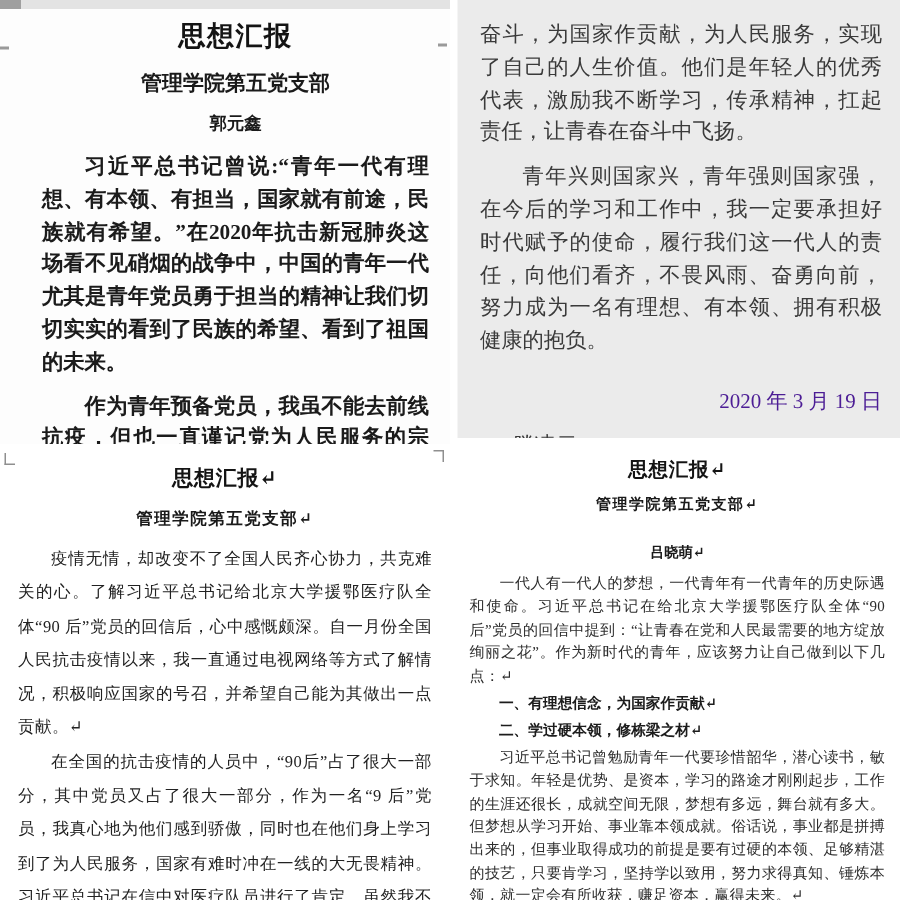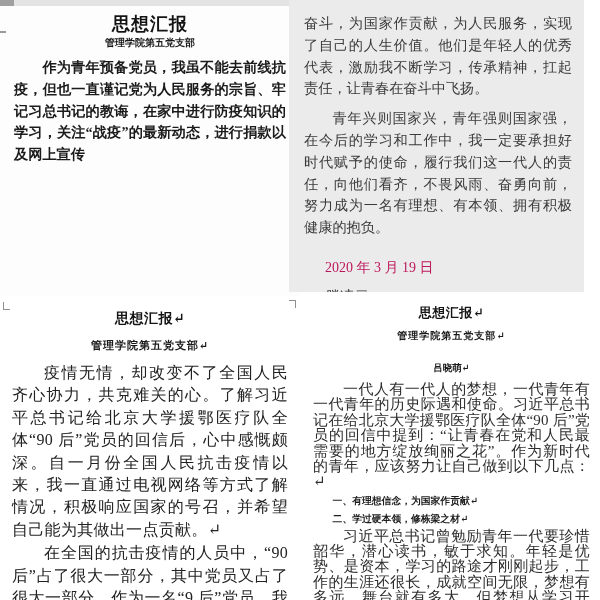--- a/index.html
+++ b/index.html
@@ -4,77 +4,79 @@
 <style>
   html,body{margin:0;padding:0;}
   body{
     width:600px;height:600px;position:relative;overflow:hidden;
     background:#ffffff;
     font-family:"Liberation Serif","DejaVu Serif",serif;
   }
   .quad{position:absolute;overflow:hidden;box-sizing:border-box;}
 
   
-  #quad-tl{left:0;top:0;width:300px;height:296px;background:#fdfdfd;padding:8px 14px 0 14px;}
+  #quad-tl{left:0;top:0;width:300px;height:296px;background:#fdfdfd;padding:8px 14px 0 28px;}
   #quad-tl .top-strip{position:absolute;left:0;top:0;width:300px;height:6px;background:#cdcdcd;opacity:.55;}
   #quad-tl .top-corner{position:absolute;left:0;top:0;width:14px;height:6px;background:#8d8d8d;opacity:.8;}
   .side-tick{position:absolute;background:#9a9a9a;}
   .doc-title{text-align:center;font-weight:bold;color:#141414;}
   .doc-sub,.doc-author{text-align:center;font-weight:bold;color:#1a1a1a;}
   #quad-tl .doc-title{font-size:18px;margin-top:4px;letter-spacing:1px;}
-  #quad-tl .doc-sub{font-size:10px;}
+  #quad-tl .doc-sub{font-size:14px;margin-top:11px;}
   #quad-tl .doc-author{font-size:11.5px;margin-top:10px;}
   #quad-tl p{font-size:14.2px;line-height:21.8px;text-align:justify;text-indent:2em;
              color:#1b1b1b;font-weight:600;margin:0;}
   #quad-tl p.first{margin-top:11px;}
   #quad-tl p.second{margin-top:7px;}
 
   
-  #quad-tr{left:289px;top:0;width:295px;height:292px;background:#ebebeb;padding:13px 12px 0 15px;font-family:Liberation Serif, serif;}
+  #quad-tr{left:305px;top:0;width:295px;height:292px;background:#ebebeb;padding:13px 12px 0 15px;font-family:Liberation Serif, serif;}
   #quad-tr p{font-size:14.2px;line-height:21.8px;text-align:justify;
              color:#3a3a3a;font-weight:500;margin:0;}
   #quad-tr p.cont{text-indent:0;}
   #quad-tr p.second{text-indent:2em;margin-top:8px;}
-  #quad-tr .date-line{font-size:14px;color:#be185d;margin-top:20px;text-indent:1.5em;font-weight:500;}
+  #quad-tr .date-line{font-size:14px;color:#4c1d95;margin-top:20px;text-indent:1.5em;font-weight:500;text-align:right;}
   #quad-tr .sig-line{font-size:14.5px;color:#3a3a3a;margin-top:10px;text-indent:1.5em;font-weight:500;}
 
   
   #quad-bl{left:0;top:297px;width:300px;height:303px;background:#ffffff;padding:7px 12px 0 12px;}
   .crop-mark{position:absolute;width:6px;height:7px;}
   #bl-crop-left{left:3px;top:5px;border-left:1px solid #8f8f8f;border-bottom:1px solid #8f8f8f;}
   #bl-crop-right{right:4px;top:3px;border-right:1px solid #8f8f8f;border-top:1px solid #8f8f8f;}
   #quad-bl .doc-title{font-size:14px;margin-top:6px;letter-spacing:.5px;}
   #quad-bl .doc-sub{font-size:11px;margin-top:10px;letter-spacing:1px;}
   #quad-bl .doc-author{font-size:11px;margin-top:9px;font-weight:500;letter-spacing:.5px;}
-  #quad-bl p{font-size:16px;line-height:22.4px;text-align:justify;text-indent:2em;
+  #quad-bl p{font-size:11px;line-height:22.4px;text-align:justify;text-indent:2em;
              color:#222222;font-weight:500;margin:0;letter-spacing:.3px;}
   #quad-bl p.first{margin-top:9px;}
   #quad-bl p.second{margin-top:1px;}
 
   
   #quad-br{left:303px;top:294px;width:297px;height:306px;background:#ffffff;padding:7px 10px 0 10px;}
   #quad-br .doc-title{font-size:13px;margin-top:3px;letter-spacing:.5px;}
   #quad-br .doc-sub{font-size:10px;margin-top:7px;letter-spacing:1px;}
   #quad-br .doc-author{font-size:9.5px;margin-top:19px;}
-  #quad-br p{font-size:15px;line-height:15.4px;text-align:justify;text-indent:2em;
+  #quad-br p{font-size:10px;line-height:15.4px;text-align:justify;text-indent:2em;
              color:#2d2d2d;font-weight:500;margin:0;letter-spacing:.2px;}
   #quad-br p.intro{margin-top:7px;}
   #quad-br .sec-heading{font-size:9.8px;font-weight:bold;color:#1c1c1c;text-indent:2em;
                         margin:3px 0 2px 0;line-height:15.4px;}
 </style>
 </head>
 <body>
 
 <div class="quad" id="quad-tl">
   <div class="top-strip"></div>
   <div class="top-corner"></div>
   <div class="side-tick" style="left:0;top:31px;width:6px;height:2px;"></div>
   <div class="side-tick" style="right:2px;top:29px;width:6px;height:2px;"></div>
   <div class="doc-title">思想汇报</div>
   <div class="doc-sub">管理学院第五党支部</div>
+  <div class="doc-author">郭元鑫</div>
+  <p class="first">习近平总书记曾说:“青年一代有理想、有本领、有担当，国家就有前途，民族就有希望。”在2020年抗击新冠肺炎这场看不见硝烟的战争中，中国的青年一代尤其是青年党员勇于担当的精神让我们切切实实的看到了民族的希望、看到了祖国的未来。</p>
   <p class="second">作为青年预备党员，我虽不能去前线抗疫，但也一直谨记党为人民服务的宗旨、牢记习总书记的教诲，在家中进行防疫知识的学习，关注“战疫”的最新动态，进行捐款以及网上宣传</p>
 </div>
 
 <div class="quad" id="quad-tr">
   <p class="cont">奋斗，为国家作贡献，为人民服务，实现了自己的人生价值。他们是年轻人的优秀代表，激励我不断学习，传承精神，扛起责任，让青春在奋斗中飞扬。</p>
   <p class="second">青年兴则国家兴，青年强则国家强，在今后的学习和工作中，我一定要承担好时代赋予的使命，履行我们这一代人的责任，向他们看齐，不畏风雨、奋勇向前，努力成为一名有理想、有本领、拥有积极健康的抱负。</p>
   <div class="date-line">2020 年 3 月 19 日</div>
   <div class="sig-line">滕凌云</div>
 </div>
 

